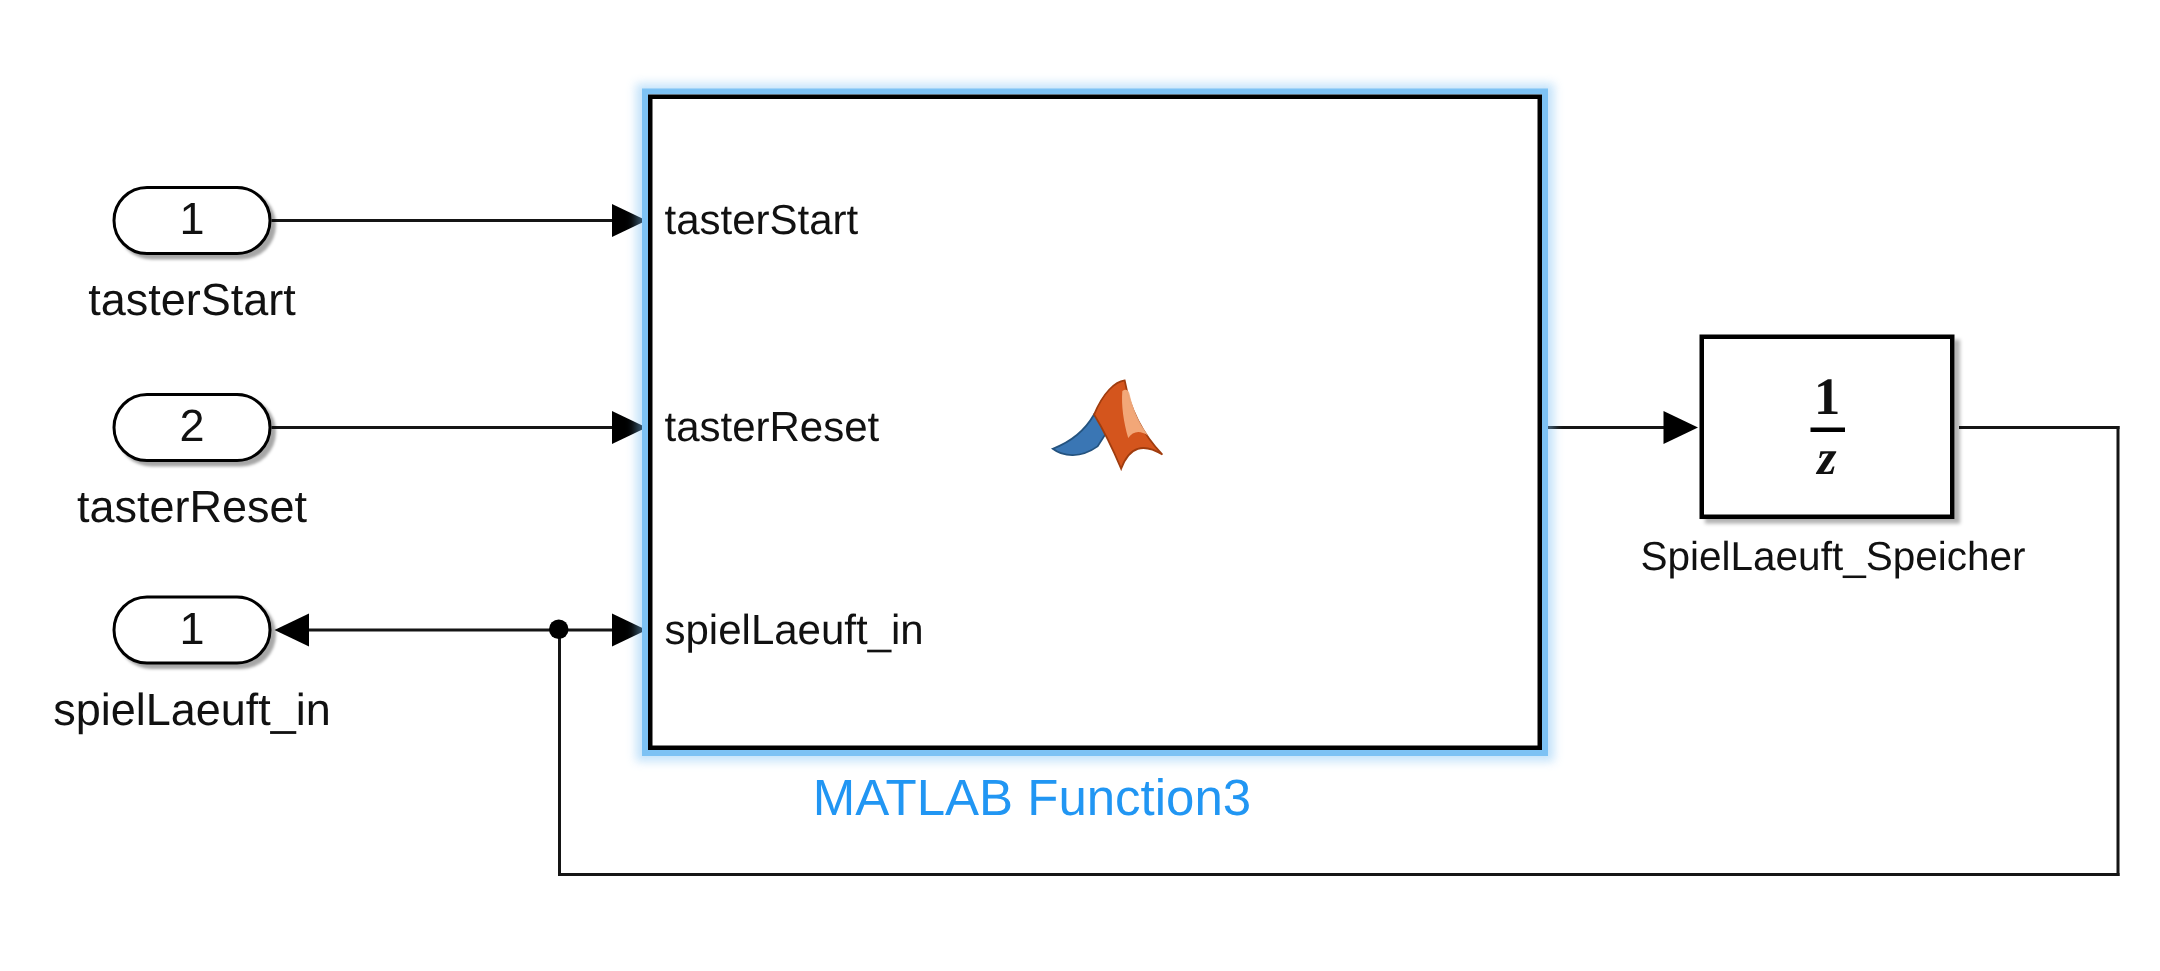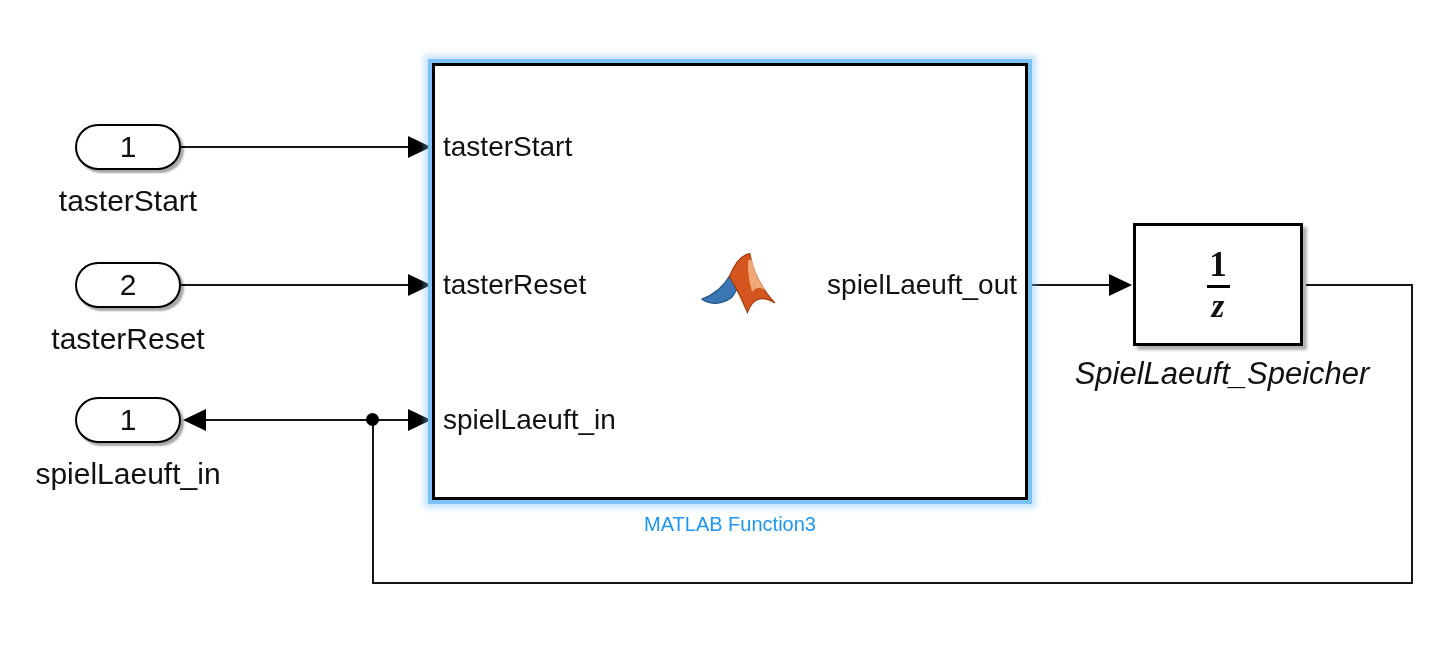--- a/index.html
+++ b/index.html
@@ -35,22 +35,22 @@
     box-sizing:border-box;background:#fff;border:3px solid #000;
     box-shadow:0 0 0 4px #7dc2f4, 0 0 6px 8px rgba(125,194,244,0.45);
   }
   .fn-port-label{position:absolute;font-size:28px;line-height:34px;white-space:nowrap;}
   .fn-port-label.in{left:8px;}
   .fn-port-label.out{right:8px;}
   .fn-icon{position:absolute;left:263px;top:186px;width:80px;height:66px;}
   .fn-script{position:absolute;left:147px;top:251px;width:300px;text-align:center;
     font-size:31px;white-space:nowrap;}
   .fn-name{
-    position:absolute;left:730px;top:513px;transform:translateX(-50%);
-    font-size:20px;color:#2196f3;white-space:nowrap;
+    position:absolute;left:688px;top:513px;transform:translateX(-50%);
+    font-size:34px;color:#2196f3;white-space:nowrap;
   }
   
   .delay-block{
     position:absolute;left:1133px;top:223px;width:170px;height:123px;
     box-sizing:border-box;background:#fff;border:3px solid #000;
     box-shadow:3.5px 3.5px 2.5px rgba(0,0,0,0.3);
     display:flex;flex-direction:column;align-items:center;justify-content:center;
   }
   .frac{display:flex;flex-direction:column;align-items:center;
     font-family:"Liberation Serif",serif;}
@@ -94,32 +94,31 @@
 
   <div class="port-oval" style="left:75px;top:397px;">
     <span>1</span>
   </div>
   <div class="caption" style="left:128px;top:457px;">spielLaeuft_in</div>
 
   <div class="fn-block">
     <div class="fn-port-label in" style="top:64px;">tasterStart</div>
     <div class="fn-port-label in" style="top:202px;">tasterReset</div>
     <div class="fn-port-label in" style="top:337px;">spielLaeuft_in</div>
-    <div class="fn-port-label out" style="top:202px;">spielLaeuft_out</div>
 
     <svg class="fn-icon" viewBox="0 0 100 84">
       <path d="M4 60 C20 54 31 45 39 31 L51 44 L42 58 C28 68 13 67 4 60 Z" fill="#3a76b4" stroke="#24537f" stroke-width="1.5"></path>
       <path d="M39 31 C47 12 57 3 65 2 C69 24 79 46 97 65 C81 55 69 58 62 77 C54 58 47 44 39 31 Z" fill="#d4551d" stroke="#a03c0e" stroke-width="1.5"></path>
       <path d="M63 11 C66 9 68 10 69 13 C72 27 77 38 85 49 C78 44 72 45 68 51 C64 37 62 23 63 11 Z" fill="#f5b083" opacity="0.9"></path>
     </svg>
   </div>
   <div class="fn-name">MATLAB Function3</div>
 
   <div class="delay-block">
     <div class="frac">
       <span class="num">1</span>
       <span class="bar"></span>
       <span class="den">z</span>
     </div>
   </div>
-  <div class="caption" style="left:1222px;top:356px;font-size:31px;font-style:italic;">SpielLaeuft_Speicher</div>
+  <div class="caption" style="left:1222px;top:356px;font-size:27px;">SpielLaeuft_Speicher</div>
 
 </div>
 
 </body></html>

